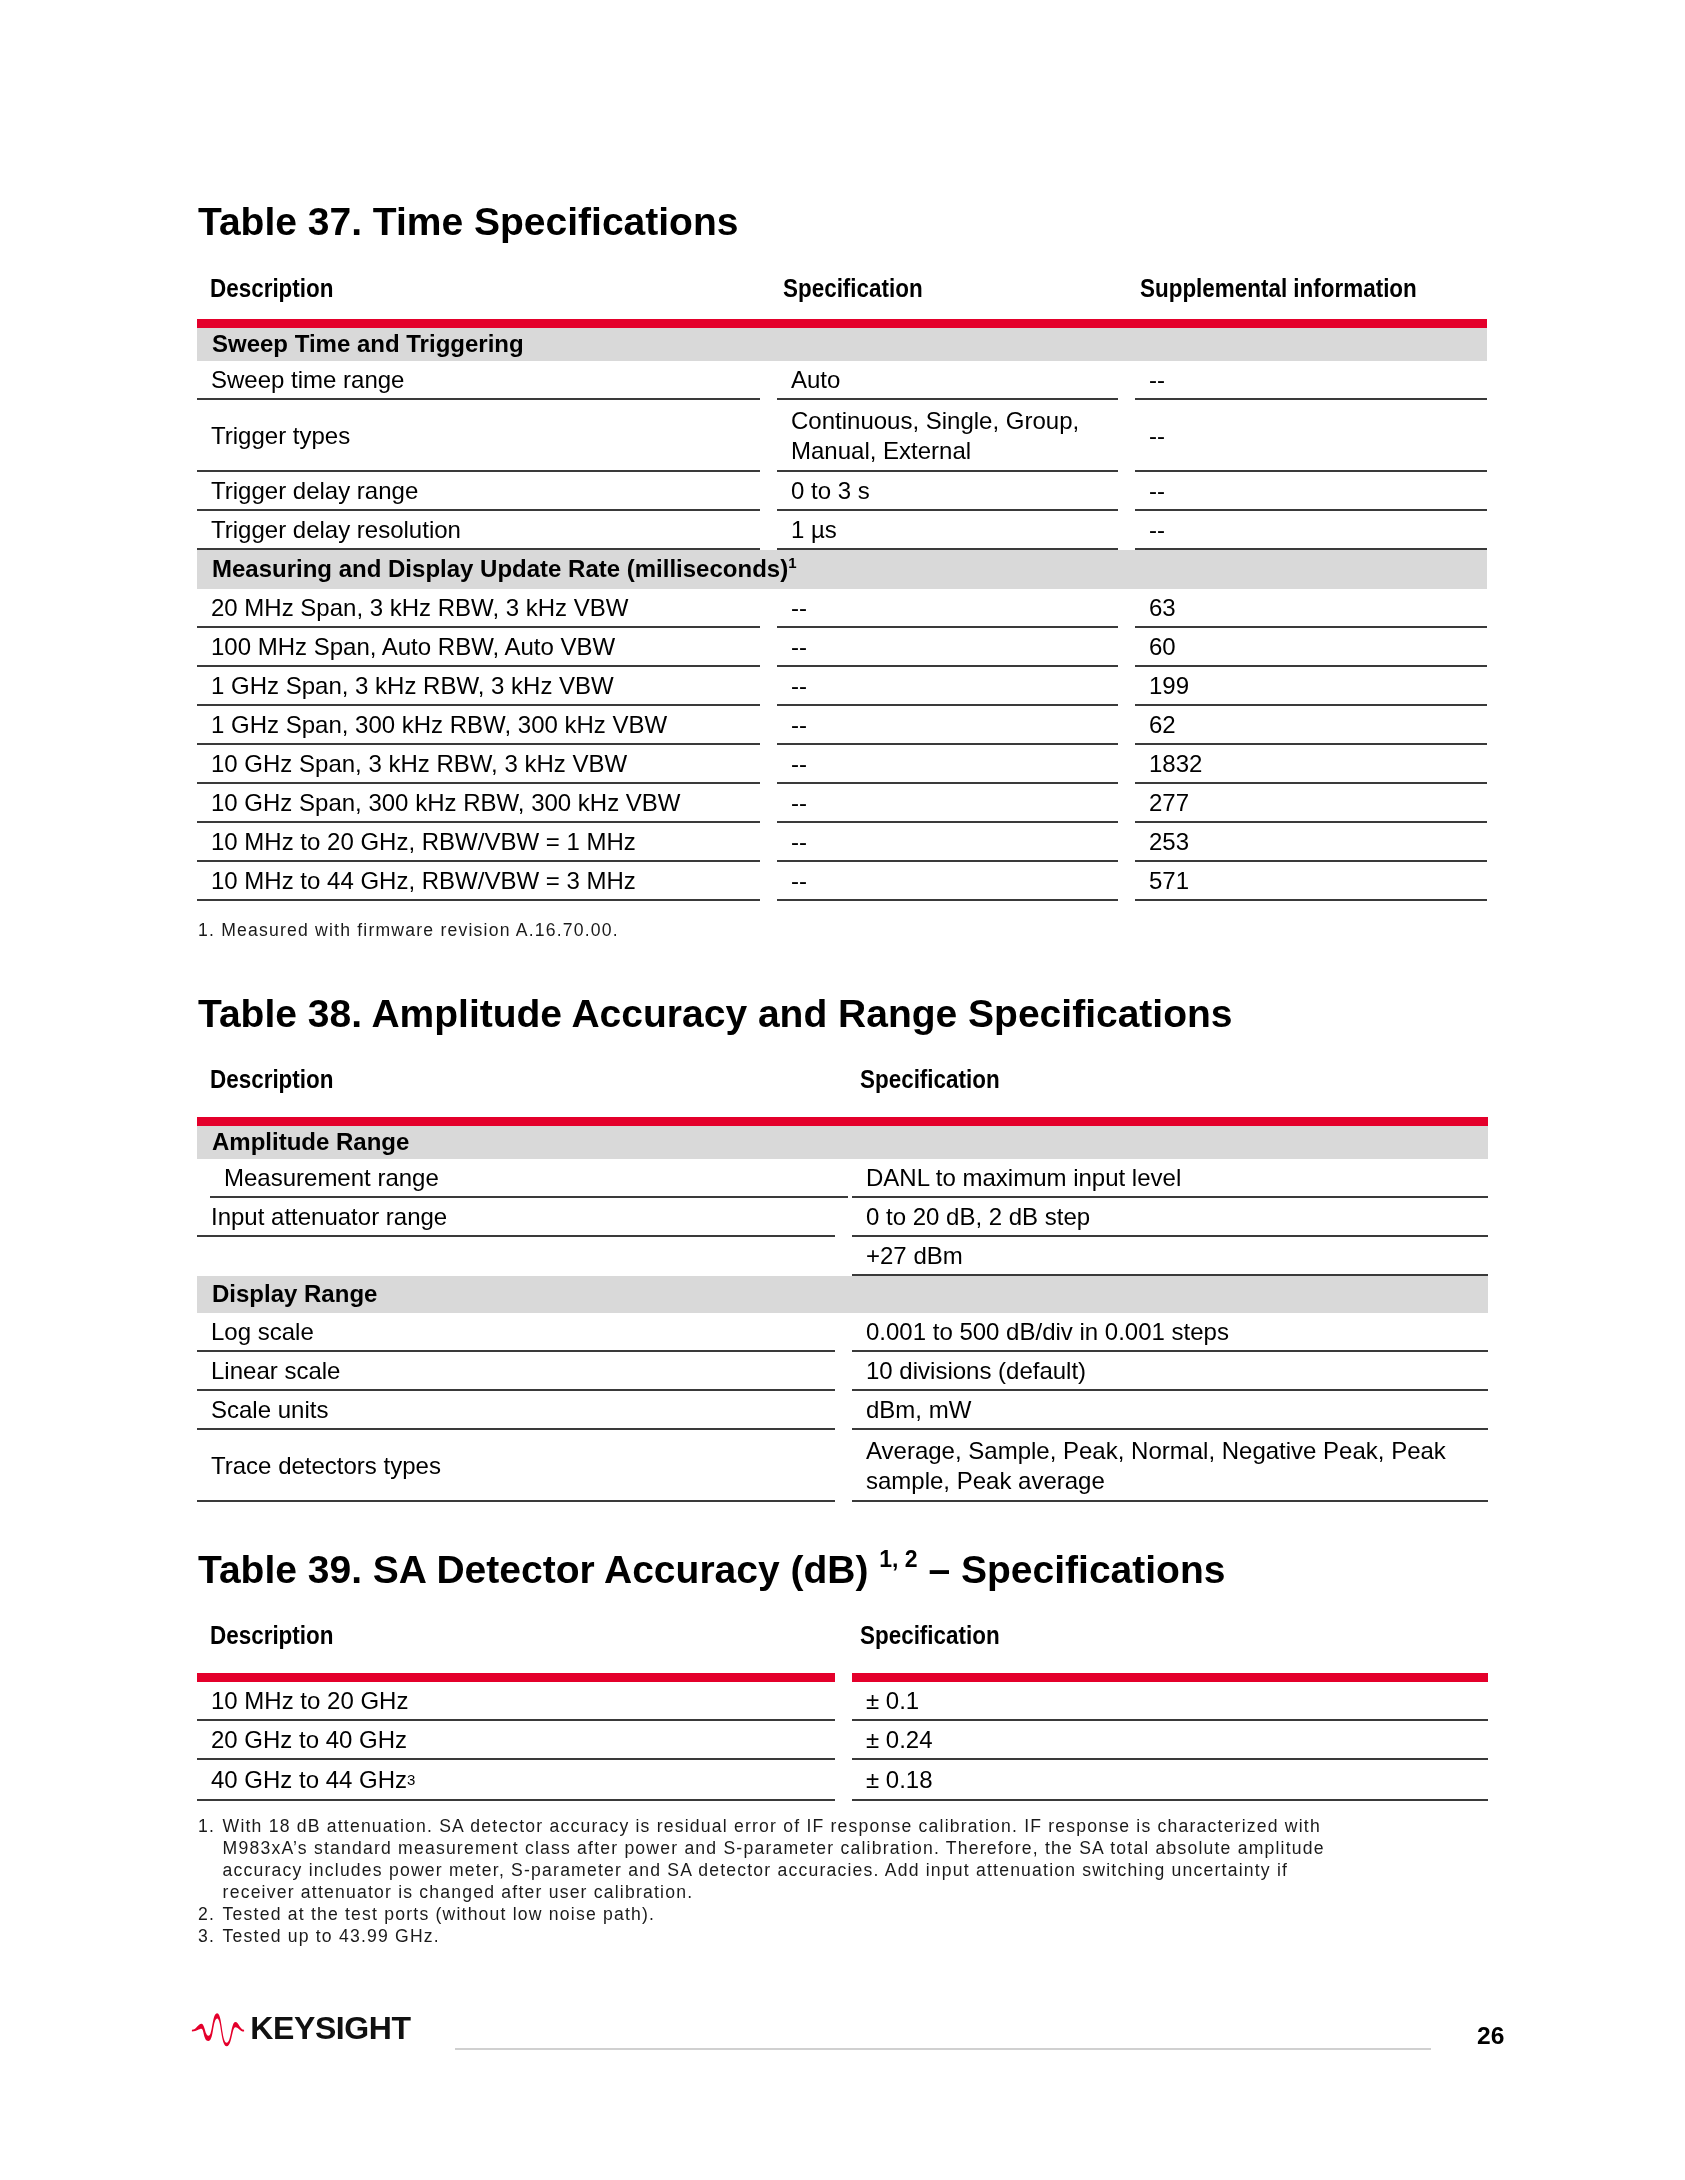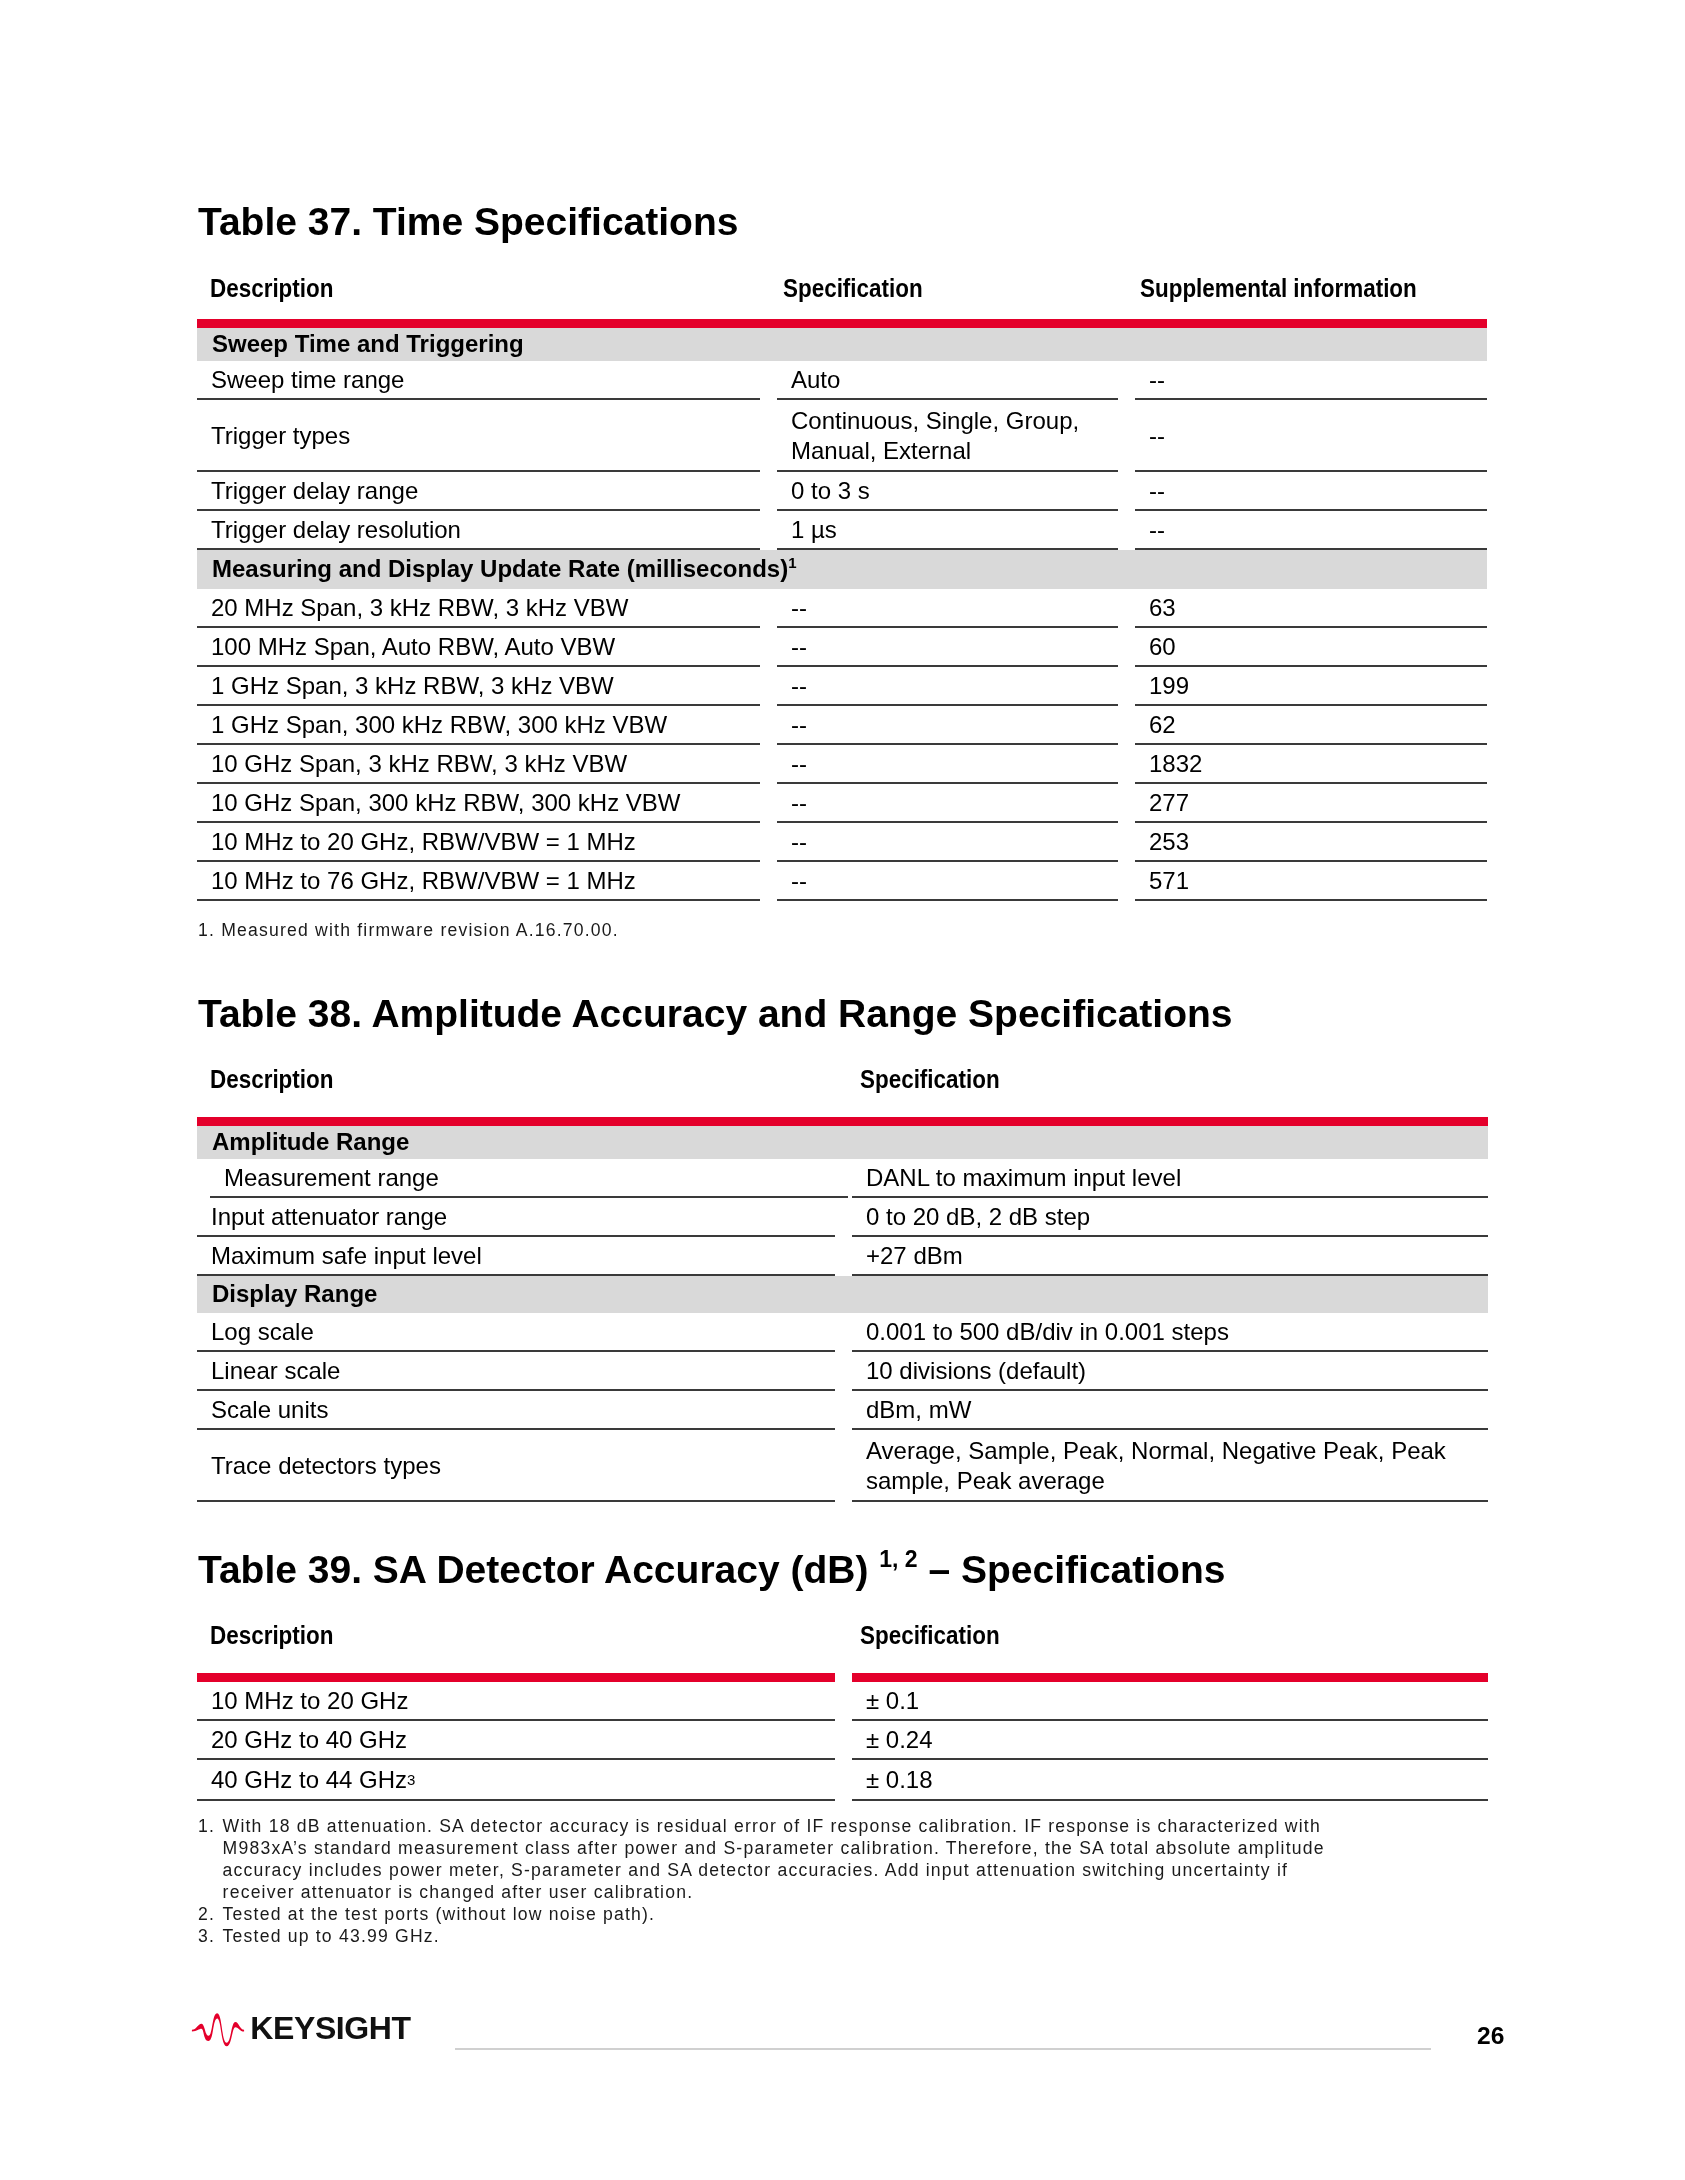--- a/index.html
+++ b/index.html
@@ -212,21 +212,21 @@
             <span class="txt" style="white-space: pre;">--</span>
             <div class="ln"></div>
           </div>
           <div class="c" style="left: 938px; width: 352px;">
             <span class="txt" style="white-space: pre;">253</span>
             <div class="ln"></div>
           </div>
         </div>
         <div class="row" style="height: 39px;">
           <div class="c" style="left: 0px; width: 563px;">
-            <span class="txt" style="white-space: pre;">10 MHz to 76 GHz, RBW/VBW = 1 MHz</span>
+            <span class="txt" style="white-space: pre;">10 MHz to 44 GHz, RBW/VBW = 3 MHz</span>
             <div class="ln"></div>
           </div>
           <div class="c" style="left: 580px; width: 341px;">
             <span class="txt" style="white-space: pre;">--</span>
             <div class="ln"></div>
           </div>
           <div class="c" style="left: 938px; width: 352px;">
             <span class="txt" style="white-space: pre;">571</span>
             <div class="ln"></div>
           </div>
@@ -267,24 +267,20 @@
           <div class="c" style="left: 0px; width: 638px;">
             <span class="txt" style="white-space: pre;">Input attenuator range</span>
             <div class="ln"></div>
           </div>
           <div class="c" style="left: 655px; width: 636px;">
             <span class="txt" style="white-space: pre;">0 to 20 dB, 2 dB step</span>
             <div class="ln"></div>
           </div>
         </div>
         <div class="row" style="height: 39px;">
-          <div class="c" style="left: 0px; width: 638px;">
-            <span class="txt" style="white-space: pre;">Maximum safe input level</span>
-            <div class="ln"></div>
-          </div>
           <div class="c" style="left: 655px; width: 636px;">
             <span class="txt" style="white-space: pre;">+27 dBm</span>
             <div class="ln"></div>
           </div>
         </div>
       </div>
 
     <div class="sub" style="height:37px;">
       <span class="t" style="top:4.4px;">Display Range</span>
     </div>

